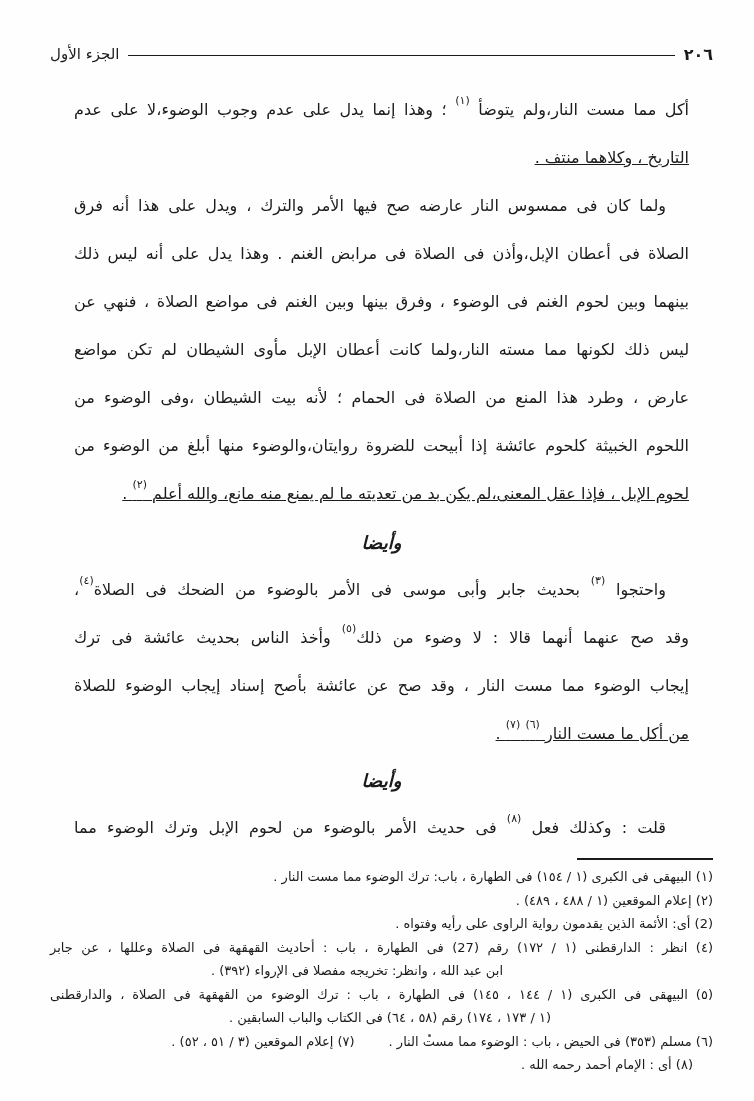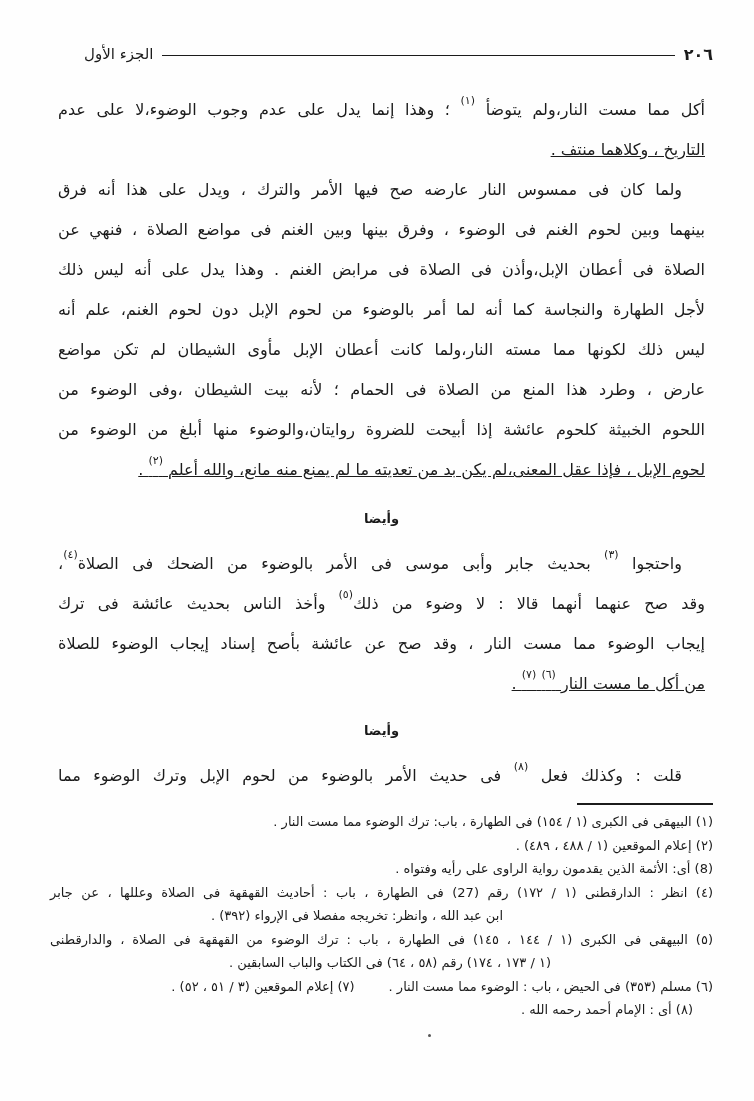--- a/index.html
+++ b/index.html
@@ -18,35 +18,36 @@
   }
   
   .header {
     display: flex;
     align-items: center;
     gap: 9px;
     height: 24px;
   }
   .pagenum { font-size: 16px; font-weight: bold; letter-spacing: 2px; white-space: nowrap; text-align: center; }
   .hrule { flex: 1; border-top: 1.6px solid #1b1b1b; height: 0; margin-top: 3px; }
-  .volume { font-size: 15px; white-space: nowrap; margin-left: 34px; }
+  .volume { font-size: 15px; white-space: nowrap; }
 
   
   .body { margin-top: 26px; font-size: 16px; line-height: 36px; }
-  .body div { margin: 4px; }
+  .body div { margin: 12px; }
   .jline { text-align: justify; text-align-last: justify; }
   .end   { text-align: right; text-align-last: right; text-decoration: underline; }
   .ind   { padding-right: 23px; }
   sup { font-size: 11px; position: relative; top: -5px; line-height: 0; }
 
   .sec-heading {
     text-align: center;
     font-weight: bold;
-    font-size: 13px;
+    font-size: 18px;
     line-height: 34px;
+    font-style: italic;
   }
   .sec-heading.first { margin-top: 14px; margin-bottom: 10px; }
   .sec-heading.second { margin-top: 12px; margin-bottom: 10px; }
 
   
   .fnrule {
     width: 136px;
     border-top: 2px solid #1b1b1b;
     height: 0;
     margin-top: 9px;
@@ -83,23 +84,22 @@
 
   <div class="body">
 
     <div>
       <div class="jline">أكل مما مست النار،ولم يتوضأ <sup>(١)</sup> ؛ وهذا إنما يدل على عدم وجوب الوضوء،لا على عدم</div>
       <div class="end">التاريخ ، وكلاهما منتف .</div>
     </div>
 
     <div>
       <div class="jline ind">ولما كان فى ممسوس النار عارضه صح فيها الأمر والترك ، ويدل على هذا أنه فرق</div>
+      <div class="jline">الصلاة فى أعطان الإبل،وأذن فى الصلاة فى مرابض الغنم . وهذا يدل على أنه ليس ذلك</div>
       <div class="jline">بينهما وبين لحوم الغنم فى الوضوء ، وفرق بينها وبين الغنم فى مواضع الصلاة ، فنهي عن</div>
-      <div class="jline">الصلاة فى أعطان الإبل،وأذن فى الصلاة فى مرابض الغنم . وهذا يدل على أنه ليس ذلك</div>
-      <div class="jline">لأجل الطهارة والنجاسة كما أنه لما أمر بالوضوء من لحوم الإبل دون لحوم الغنم، علم أنه</div>
       <div class="jline">ليس ذلك لكونها مما مسته النار،ولما كانت أعطان الإبل مأوى الشيطان لم تكن مواضع</div>
       <div class="jline">عارض ، وطرد هذا المنع من الصلاة فى الحمام ؛ لأنه بيت الشيطان ،وفى الوضوء من</div>
       <div class="jline">اللحوم الخبيثة كلحوم عائشة إذا أبيحت للضروة روايتان،والوضوء منها أبلغ من الوضوء من</div>
       <div class="end">لحوم الإبل ، فإذا عقل المعنى،لم يكن بد من تعديته ما لم يمنع منه مانع، والله أعلم <sup>(٢)</sup> .</div>
     </div>
 
     <div class="sec-heading first">وأيضا</div>
 
     <div>
       <div class="jline ind">واحتجوا <sup>(٣)</sup> بحديث جابر وأبى موسى فى الأمر بالوضوء من الضحك فى الصلاة<sup>(٤)</sup>،</div>
@@ -114,21 +114,21 @@
       <div class="jline ind">قلت : وكذلك فعل <sup>(٨)</sup> فى حديث الأمر بالوضوء من لحوم الإبل وترك الوضوء مما</div>
     </div>
 
   </div>
 
   <div class="fnrule"></div>
 
   <div class="footnotes">
     <div class="fn">(١) البيهقى فى الكبرى (١ / ١٥٤) فى الطهارة ، باب: ترك الوضوء مما مست النار .</div>
     <div class="fn">(٢) إعلام الموقعين (١ / ٤٨٨ ، ٤٨٩) .</div>
-    <div class="fn">(8) أى: الأئمة الذين يقدمون رواية الراوى على رأيه وفتواه .</div>
+    <div class="fn">(2) أى: الأئمة الذين يقدمون رواية الراوى على رأيه وفتواه .</div>
     <div class="fn-full">(٤) انظر : الدارقطنى (١ / ١٧٢) رقم (27) فى الطهارة ، باب : أحاديث القهقهة فى الصلاة وعللها ، عن جابر</div>
     <div class="fn fn-cont-a">ابن عبد الله ، وانظر: تخريجه مفصلا فى الإرواء (٣٩٢) .</div>
     <div class="fn-full">(٥) البيهقى فى الكبرى (١ / ١٤٤ ، ١٤٥) فى الطهارة ، باب : ترك الوضوء من القهقهة فى الصلاة ، والدارقطنى</div>
     <div class="fn fn-cont-b">(١ / ١٧٣ ، ١٧٤) رقم (٥٨ ، ٦٤) فى الكتاب والباب السابقين .</div>
     <div class="fn-pair">
       <span class="fn">(٦) مسلم (٣٥٣) فى الحيض ، باب : الوضوء مما مست النار .</span>
       <span class="fn">(٧) إعلام الموقعين (٣ / ٥١ ، ٥٢) .</span>
     </div>
     <div class="fn fn-ind">(٨) أى : الإمام أحمد رحمه الله .</div>
   </div>

